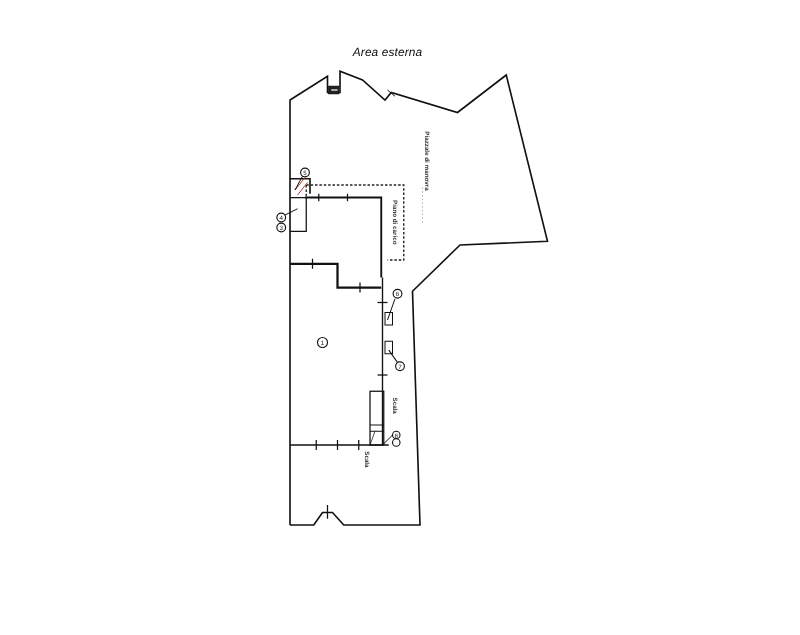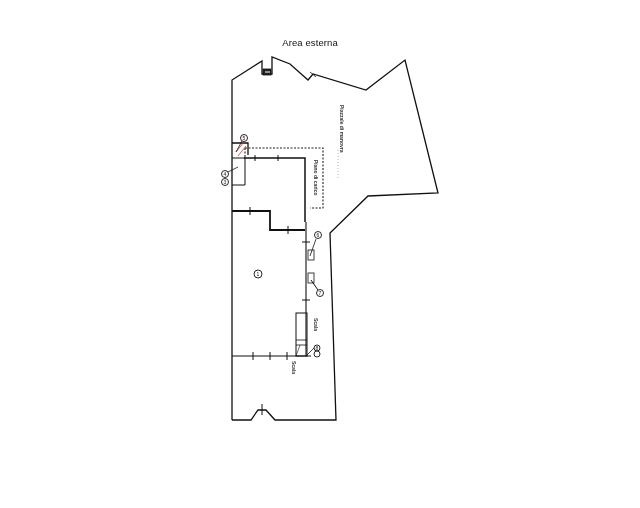--- a/index.html
+++ b/index.html
@@ -21,20 +21,21 @@
       width: 640px;
       text-align: center;
       font-size: 9.5px;
       font-weight: normal;
       color: #111111;
       letter-spacing: 0.1px;
     }
     .title span {
       position: relative;
       left: -10px;
+      font-style: italic;
     }
     svg.plan {
       position: absolute;
       left: 0;
       top: 0;
     }
     .vlabel {
       font-family: "Liberation Sans", sans-serif;
       font-size: 5px;
       fill: #333333;

